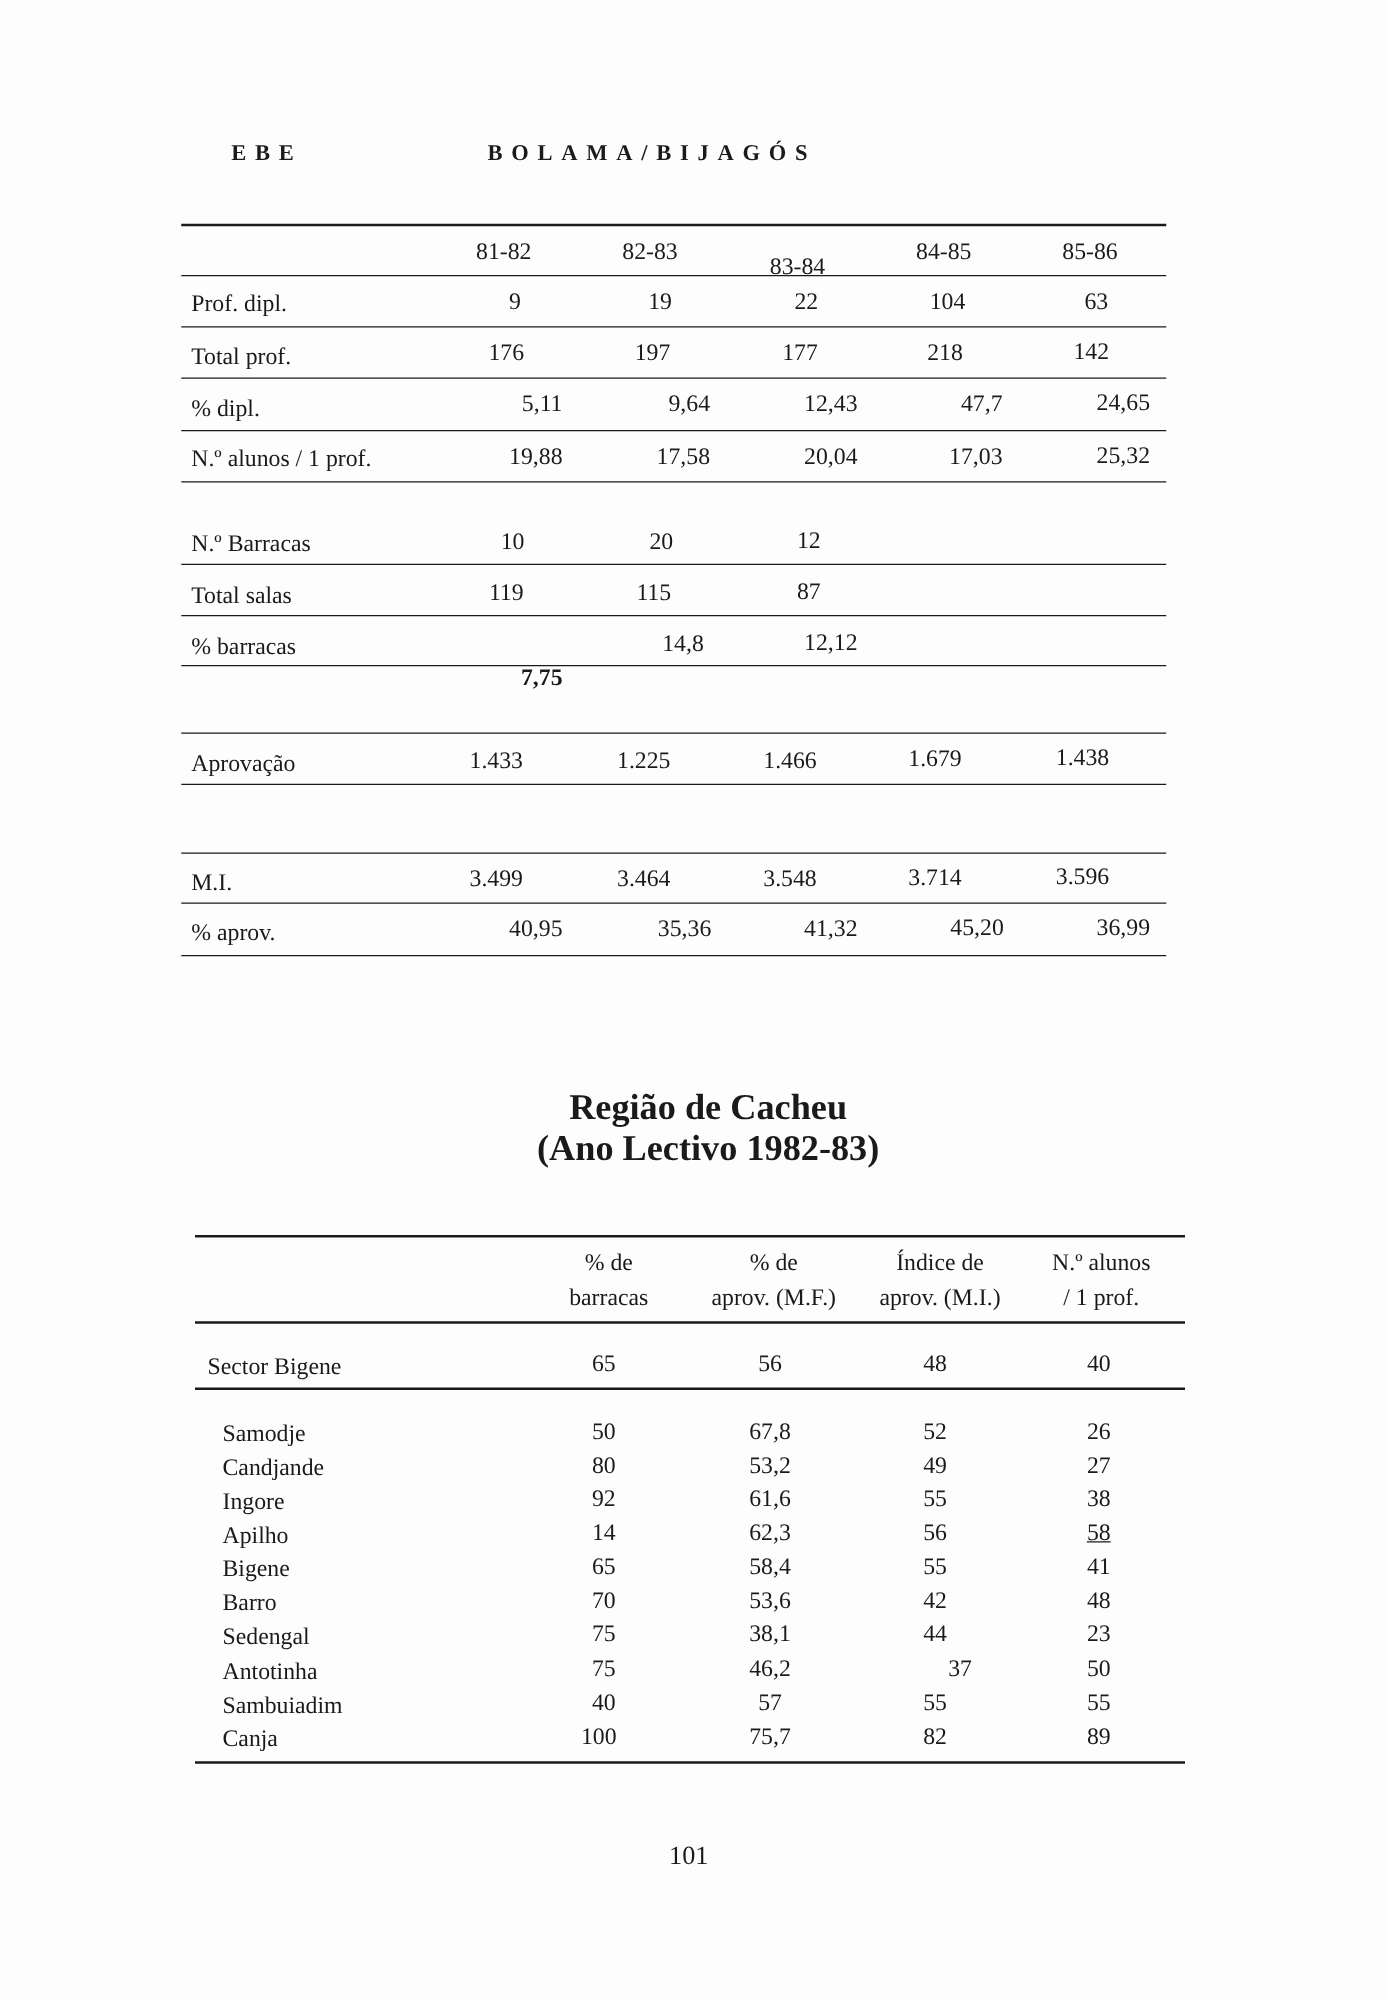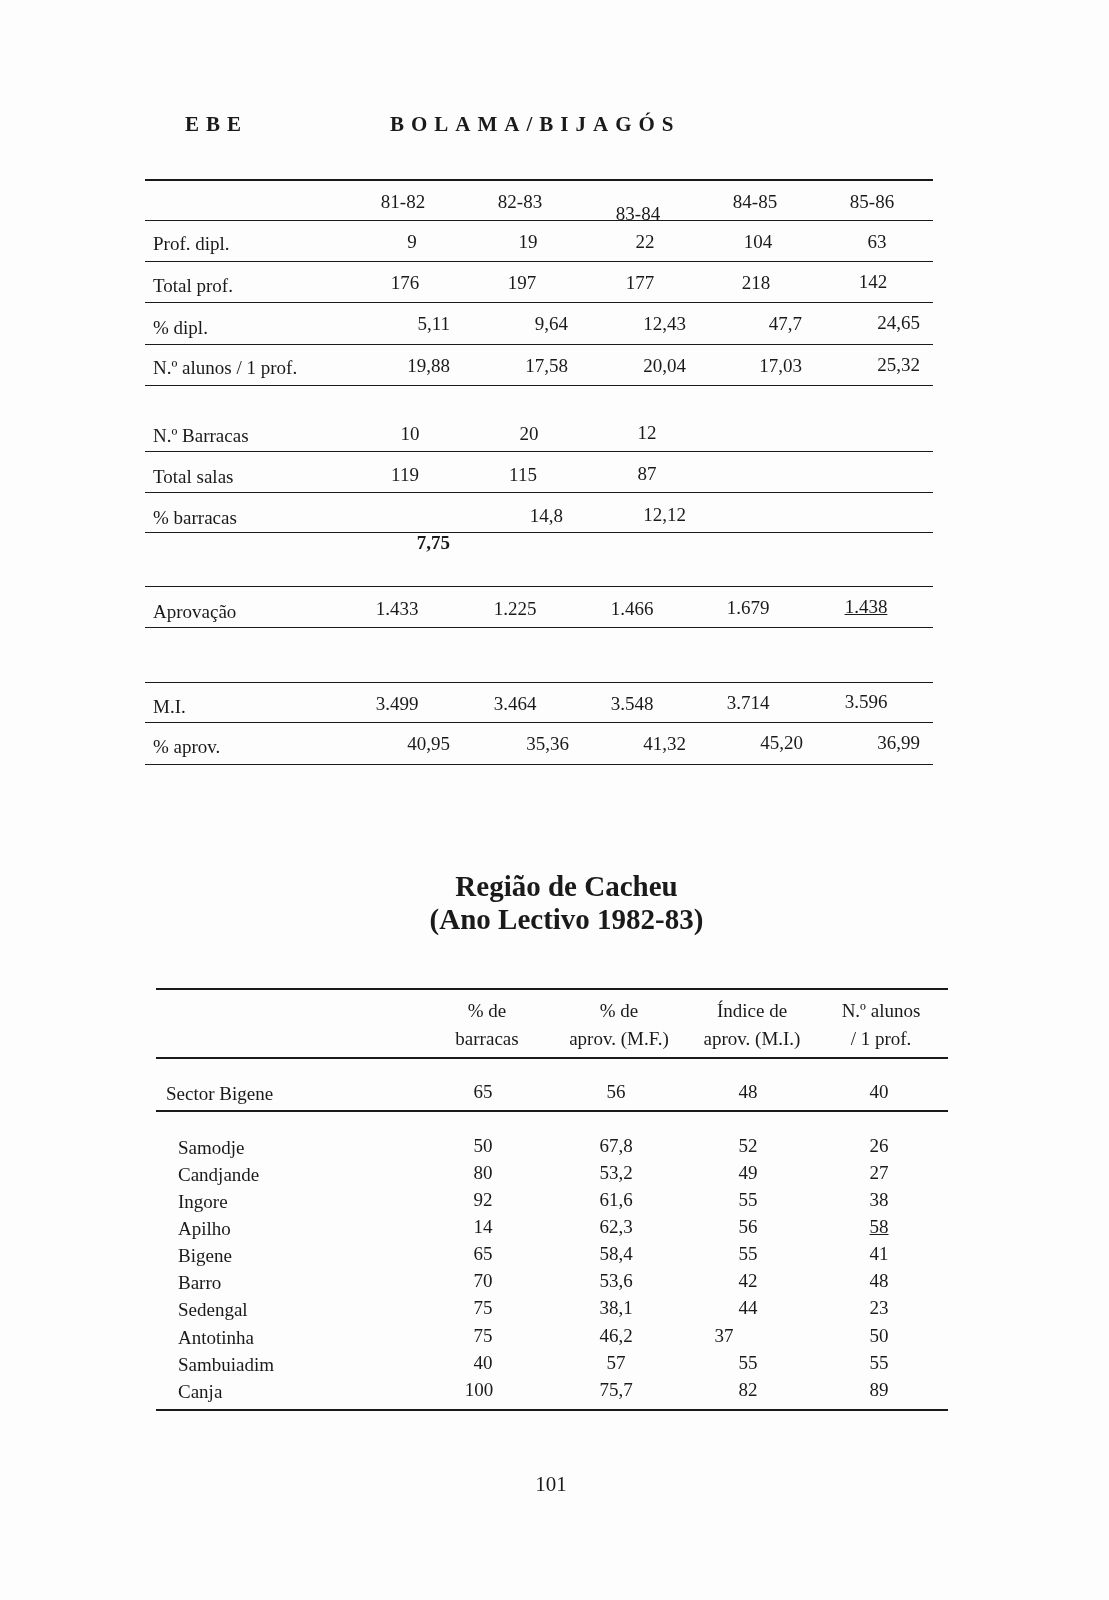--- a/index.html
+++ b/index.html
@@ -2,21 +2,21 @@
 <html><head>
 <meta charset="utf-8">
 <style>
   html, body { margin: 0; padding: 0; }
   body {
     width: 1109px; height: 1600px; background: #fdfdfd; position: relative;
     font-family: "Liberation Serif", "DejaVu Serif", serif; color: #1a1a1a;
     overflow: hidden;
   }
   .abs { position: absolute; }
-  .hdr { font-weight: bold; font-size: 21px; letter-spacing: 7px; top: 112px; }
+  .hdr { font-weight: bold; font-size: 18px; letter-spacing: 7px; top: 112px; }
   .rule { position: absolute; background: #1a1a1a; }
   .t { position: absolute; font-size: 19px; line-height: 22px; white-space: nowrap; }
   .c { transform: translateX(-50%); }
   .r { transform: translateX(-100%); }
   .title { position: absolute; left: 0; width: 1109px; text-align: center; font-weight: bold; font-size: 29px; line-height: 34px; }
   .pg { font-size: 21px; }
 </style>
 </head>
 <body>
 
@@ -99,21 +99,21 @@
   </div>
   <div class="rule" style="left:145px; top:532px; width:788px; height:1px;"></div>
 
   <div class="rule" style="left:145px; top:586px; width:788px; height:1px;"></div>
   <div>
     <span class="t" style="left:153px; top:601px;">Aprovação</span>
     <span class="t c" style="left:397px; top:598px;">1.433</span>
     <span class="t c" style="left:515px; top:598px;">1.225</span>
     <span class="t c" style="left:632px; top:598px;">1.466</span>
     <span class="t c" style="left:748px; top:597px;">1.679</span>
-    <span class="t c" style="left:866px; top:596px;text-decoration:underline;">1.438</span>
+    <span class="t c" style="left:866px; top:596px;">1.438</span>
   </div>
   <div class="rule" style="left:145px; top:627px; width:788px; height:1px;"></div>
 
   <div class="rule" style="left:145px; top:682px; width:788px; height:1px;"></div>
   <div>
     <span class="t" style="left:153px; top:696px;">M.I.</span>
     <span class="t c" style="left:397px; top:693px;">3.499</span>
     <span class="t c" style="left:515px; top:693px;">3.464</span>
     <span class="t c" style="left:632px; top:693px;">3.548</span>
     <span class="t c" style="left:748px; top:692px;">3.714</span>
@@ -205,21 +205,21 @@
     <span class="t" style="left:178px; top:1299px;">Sedengal</span>
     <span class="t c" style="left:483px; top:1297px;">75</span>
     <span class="t c" style="left:616px; top:1297px;">38,1</span>
     <span class="t c" style="left:748px; top:1297px;">44</span>
     <span class="t c" style="left:879px; top:1297px;">23</span>
   </div>
   <div>
     <span class="t" style="left:178px; top:1327px;">Antotinha</span>
     <span class="t c" style="left:483px; top:1325px;">75</span>
     <span class="t c" style="left:616px; top:1325px;">46,2</span>
-    <span class="t c" style="left:724px; top:1325px;">37</span>
+    <span class="t c" style="left:768px; top:1325px;">37</span>
     <span class="t c" style="left:879px; top:1325px;">50</span>
   </div>
   <div>
     <span class="t" style="left:178px; top:1354px;">Sambuiadim</span>
     <span class="t c" style="left:483px; top:1352px;">40</span>
     <span class="t c" style="left:616px; top:1352px;">57</span>
     <span class="t c" style="left:748px; top:1352px;">55</span>
     <span class="t c" style="left:879px; top:1352px;">55</span>
   </div>
   <div>

